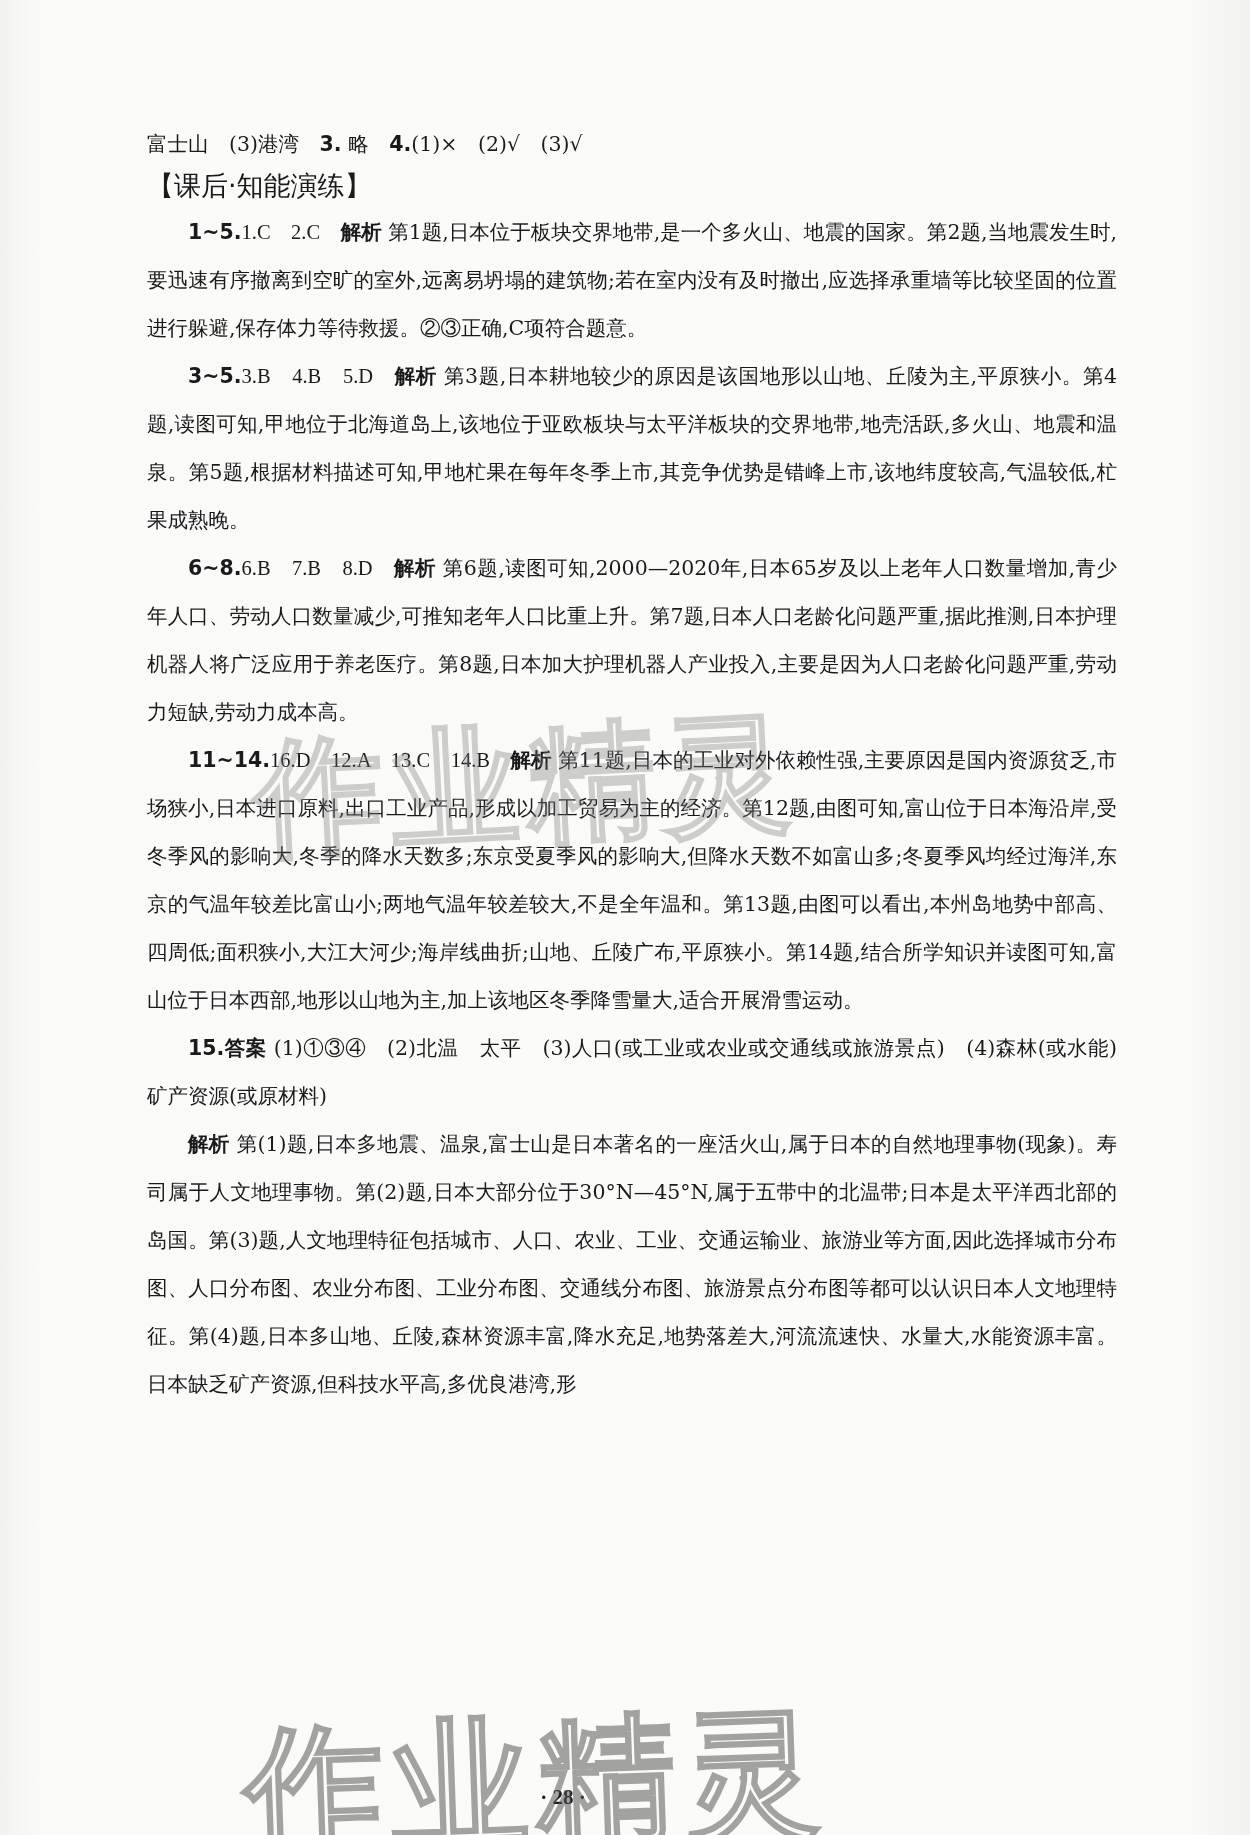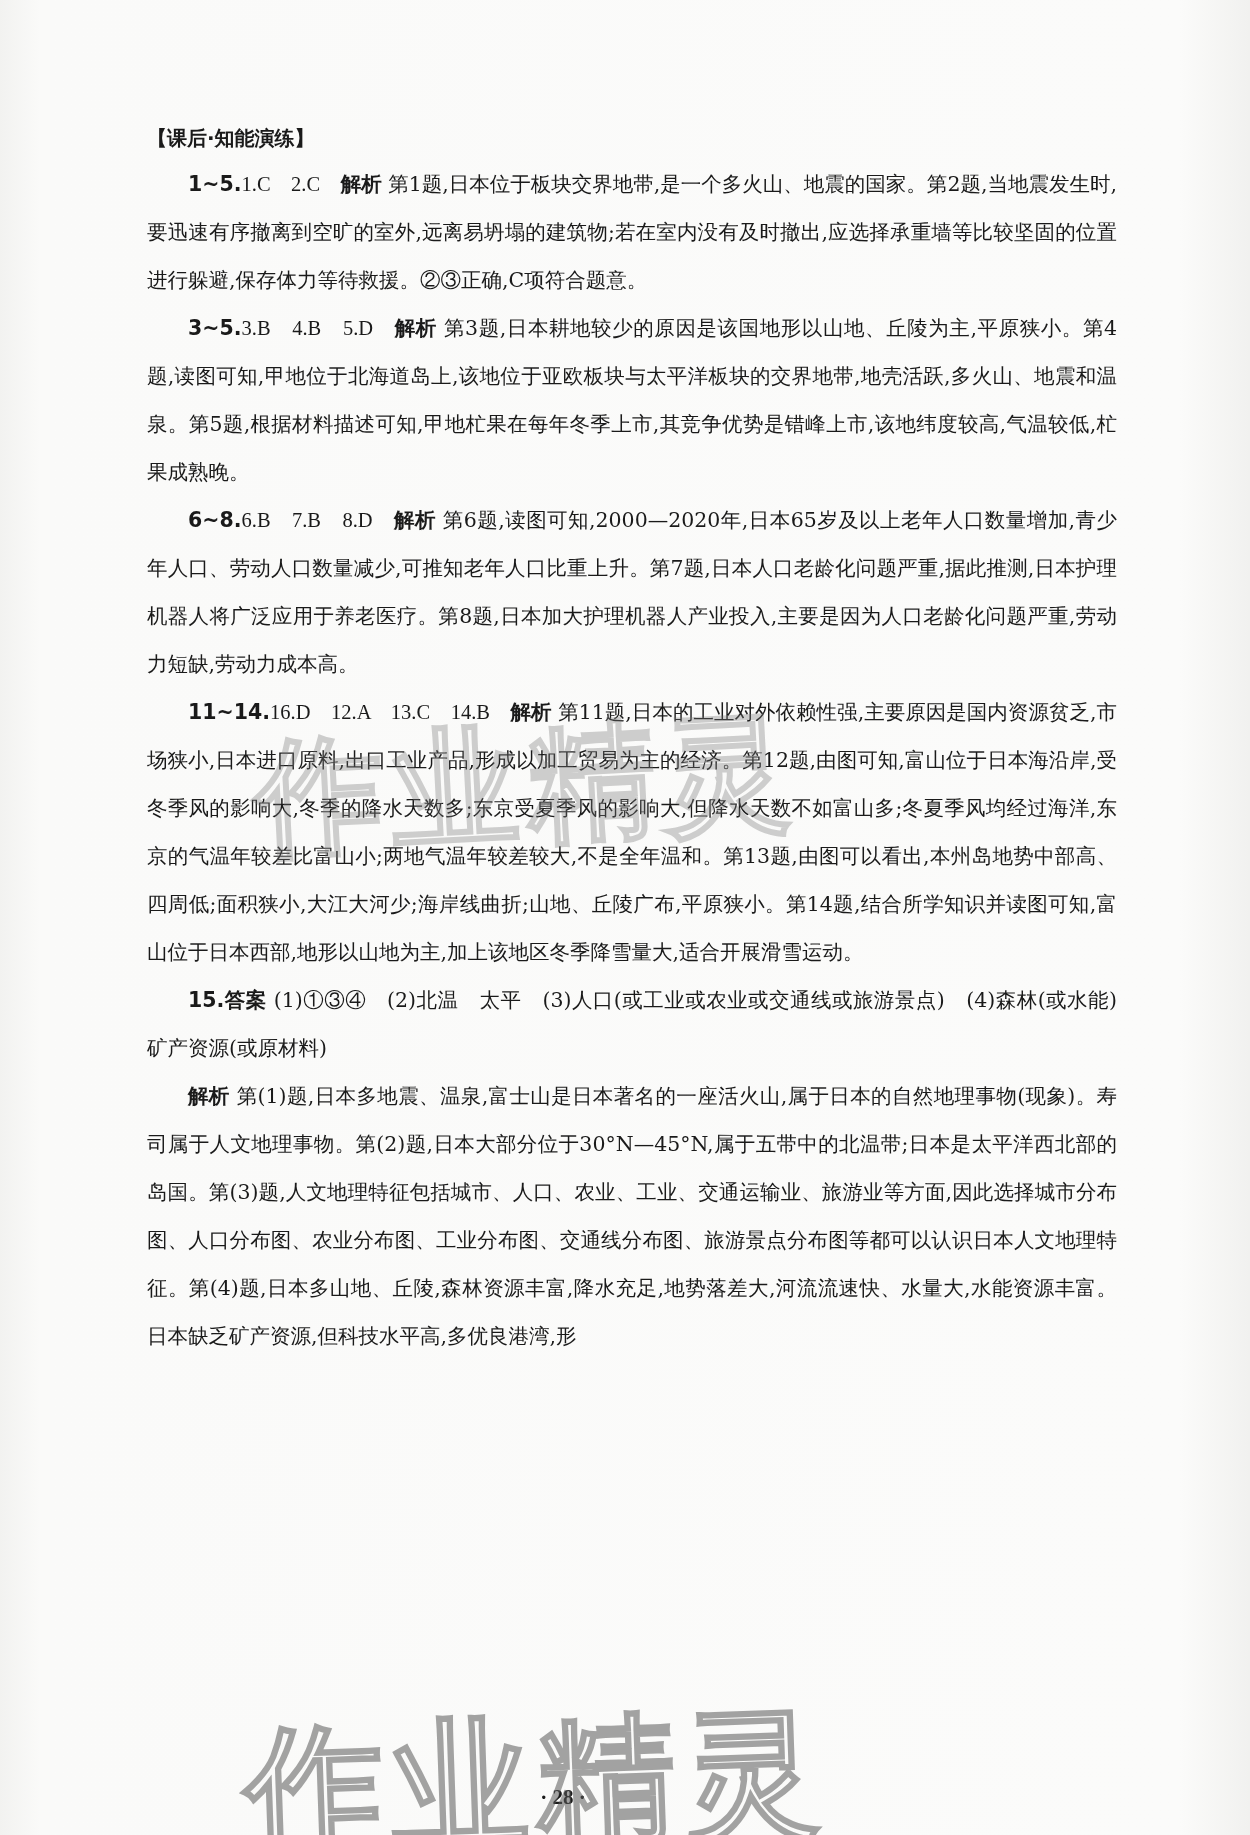--- a/index.html
+++ b/index.html
@@ -17,22 +17,22 @@
     .content {
       position: absolute; left: 147px; top: 120px; width: 970px;
       font-size: 20.5px; line-height: 48px;
     }
     .line { white-space: nowrap; height: 48px; }
     .para { text-indent: 41px; text-align: justify; text-align-last: left; }
     .ind { padding-left: 41px; }
     .b { font-weight: bold; font-family: "DejaVu Sans", "Liberation Sans", sans-serif; }
     .num { font-family: Liberation Serif, serif; }
     .sec-head {
-      font-weight: bold; font-family: "DejaVu Sans", "Liberation Sans", sans-serif;
-      font-size: 20px; height: 40px; line-height: 40px; margin-top: -2px; margin-bottom: 2px;
+      font-weight: normal; font-family: "DejaVu Sans", "Liberation Sans", sans-serif;
+      font-size: 27px; height: 40px; line-height: 40px; margin-top: -2px; margin-bottom: 2px;
     }
     .block { margin-bottom: 0; }
     .footer {
       position: absolute; left: 0; width: 1126px; top: 1785px;
       text-align: center; font-weight: bold; font-size: 21px;
       font-family: "Liberation Serif", serif; z-index: 2;
     }
     .watermark {
       position: absolute; pointer-events: none; z-index: 3;
       font-family: "DejaVu Sans", "Liberation Sans", sans-serif; font-weight: bold;
@@ -41,20 +41,23 @@
     }
     .wm1 { left: 255px; top: 700px; font-size: 128px; transform: rotate(-3deg); -webkit-text-stroke: 2px rgba(120,120,120,0.35); }
     .wm2 { left: 245px; top: 1690px; font-size: 138px; transform: rotate(-2deg); }
   </style>
 </head>
 <body>
 
 <div class="page">
   <div class="content">
 
+    <div class="line">
+      <span>富士山　(3)港湾　</span><span class="b">3.</span><span> 略　</span><span class="b">4.</span><span>(1)×　(2)√　(3)√</span>
+    </div>
 
 
 
     <div class="sec-head">【课后·知能演练】</div>
 
     <div class="para block">
       <span class="b">1~5.</span><span class="num">1.C　2.C　</span><span class="b">解析</span><span> 第1题,日本位于板块交界地带,是一个多火山、地震的国家。第2题,当地震发生时,要迅速有序撤离到空旷的室外,远离易坍塌的建筑物;若在室内没有及时撤出,应选择承重墙等比较坚固的位置进行躲避,保存体力等待救援。②③正确,C项符合题意。</span>
     </div>
 
     <div class="para block">

